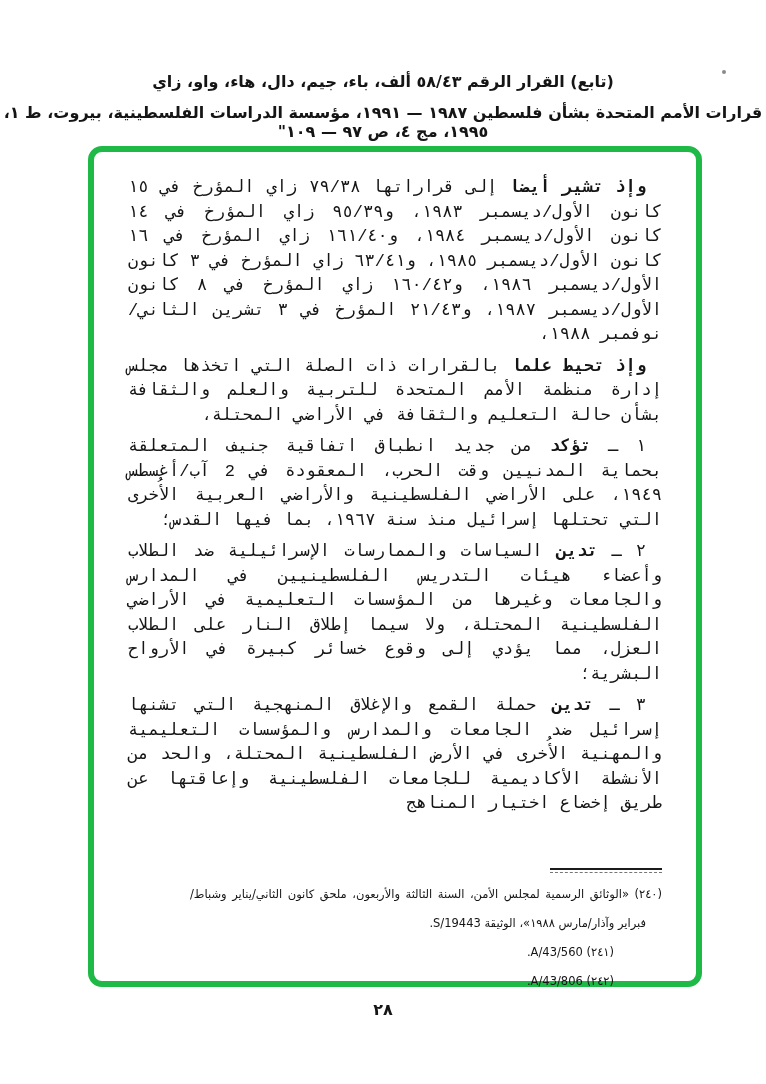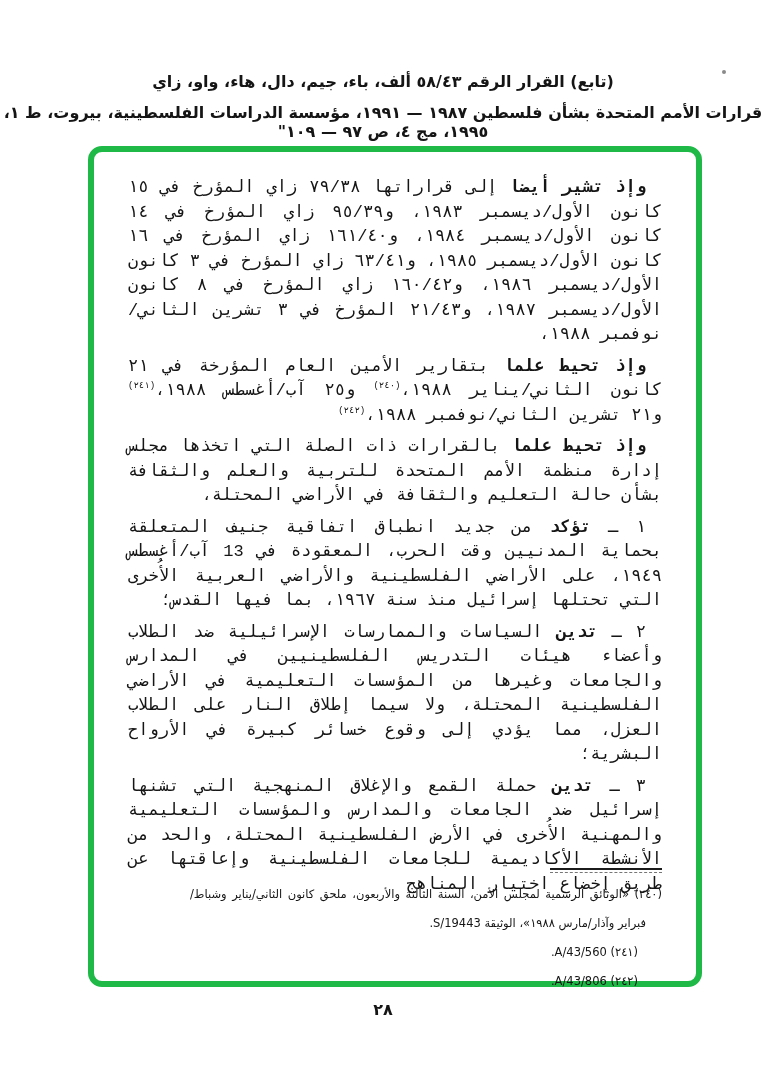--- a/index.html
+++ b/index.html
@@ -41,42 +41,41 @@
     position:absolute; top:716px; right:34px; width:472px;
     direction:rtl; font-size:11.5px; line-height:29px; text-align:right;
   }
   .fn-sep {
     width:112px; height:2px; margin:0 0 7px 0;
     border-top:2px solid #1b1b1b; border-bottom:1px dashed #777;
     margin-left:auto; margin-right:0;
   }
   .footnote { margin:0; }
   .fn-hang { padding-right:16px; text-indent:-16px; text-align:justify; }
-  .fn-doc { margin-right:24px; }
+  .fn-doc { margin-right:48px; }
   .fn-marker { white-space:nowrap; }
   .page-num {
     position:absolute; top:1000px; left:0; right:0;
     text-align:center; font-size:16px; font-weight:bold;
   }
 </style>
 </head>
 <body>
 
 <div class="hdr-title">(تابع) القرار الرقم ٥٨/٤٣ ألف، باء، جيم، دال، هاء، واو، زاي</div>
 
 <div class="hdr-source">قرارات الأمم المتحدة بشأن فلسطين ١٩٨٧ — ١٩٩١، مؤسسة الدراسات الفلسطينية، بيروت، ط ١، ١٩٩٥، مج ٤، ص ٩٧ — ١٠٩"</div>
 
 <div class="artifact-dot"></div>
 
 <div class="frame">
   <div class="content">
       <p class="para"><b>وإذ تشير أيضا</b><span> إلى قراراتها ٧٩/٣٨ زاي المؤرخ في ١٥ كانون الأول/ديسمبر ١٩٨٣، و٩٥/٣٩ زاي المؤرخ في ١٤ كانون الأول/ديسمبر ١٩٨٤، و١٦١/٤٠ زاي المؤرخ في ١٦ كانون الأول/ديسمبر ١٩٨٥، و٦٣/٤١ زاي المؤرخ في ٣ كانون الأول/ديسمبر ١٩٨٦، و١٦٠/٤٢ زاي المؤرخ في ٨ كانون الأول/ديسمبر ١٩٨٧، و٢١/٤٣ المؤرخ في ٣ تشرين الثاني/نوفمبر ١٩٨٨،</span></p>
-      <p class="para"><b>وإذ تحيط علما</b><span> بتقارير الأمين العام المؤرخة في ٢١ كانون الثاني/يناير ١٩٨٨،</span><sup class="fnref">(٢٤٠)</sup><span> و٢٥ آب/أغسطس ١٩٨٨،</span><sup class="fnref">(٢٤١)</sup><span> و٢١ تشرين الثاني/نوفمبر ١٩٨٨،</span><sup class="fnref">(٢٤٢)</sup></p>
       <p class="para"><b>وإذ تحيط علما</b><span> بالقرارات ذات الصلة التي اتخذها مجلس إدارة منظمة الأمم المتحدة للتربية والعلم والثقافة بشأن حالة التعليم والثقافة في الأراضي المحتلة،</span></p>
-      <p class="para"><span>١ ـ </span><b>تؤكد</b><span> من جديد انطباق اتفاقية جنيف المتعلقة بحماية المدنيين وقت الحرب، المعقودة في 13 آب/أغسطس ١٩٤٩، على الأراضي الفلسطينية والأراضي العربية الأُخرى التي تحتلها إسرائيل منذ سنة ١٩٦٧، بما فيها القدس؛</span></p>
+      <p class="para"><span>١ ـ </span><b>تؤكد</b><span> من جديد انطباق اتفاقية جنيف المتعلقة بحماية المدنيين وقت الحرب، المعقودة في 2 آب/أغسطس ١٩٤٩، على الأراضي الفلسطينية والأراضي العربية الأُخرى التي تحتلها إسرائيل منذ سنة ١٩٦٧، بما فيها القدس؛</span></p>
       <p class="para"><span>٢ ـ </span><b>تدين</b><span> السياسات والممارسات الإسرائيلية ضد الطلاب وأعضاء هيئات التدريس الفلسطينيين في المدارس والجامعات وغيرها من المؤسسات التعليمية في الأراضي الفلسطينية المحتلة، ولا سيما إطلاق النار على الطلاب العزل، مما يؤدي إلى وقوع خسائر كبيرة في الأرواح البشرية؛</span></p>
       <p class="para"><span>٣ ـ </span><b>تدين</b><span> حملة القمع والإغلاق المنهجية التي تشنها إسرائيل ضد الجامعات والمدارس والمؤسسات التعليمية والمهنية الأُخرى في الأرض الفلسطينية المحتلة، والحد من الأنشطة الأكاديمية للجامعات الفلسطينية وإعاقتها عن طريق إخضاع اختيار المناهج</span></p>
     </div>
 
   <div class="footnotes">
     <div class="fn-sep"></div>
     <div>
         <div class="footnote fn-hang"><span class="fn-marker">(٢٤٠)</span><span> «الوثائق الرسمية لمجلس الأمن، السنة الثالثة والأربعون، ملحق كانون الثاني/يناير وشباط/فبراير وآذار/مارس ١٩٨٨»، الوثيقة S/19443.</span></div>
         <div class="footnote fn-doc"><span class="fn-marker">(٢٤١)</span><span> A/43/560.</span></div>
         <div class="footnote fn-doc"><span class="fn-marker">(٢٤٢)</span><span> A/43/806.</span></div>

